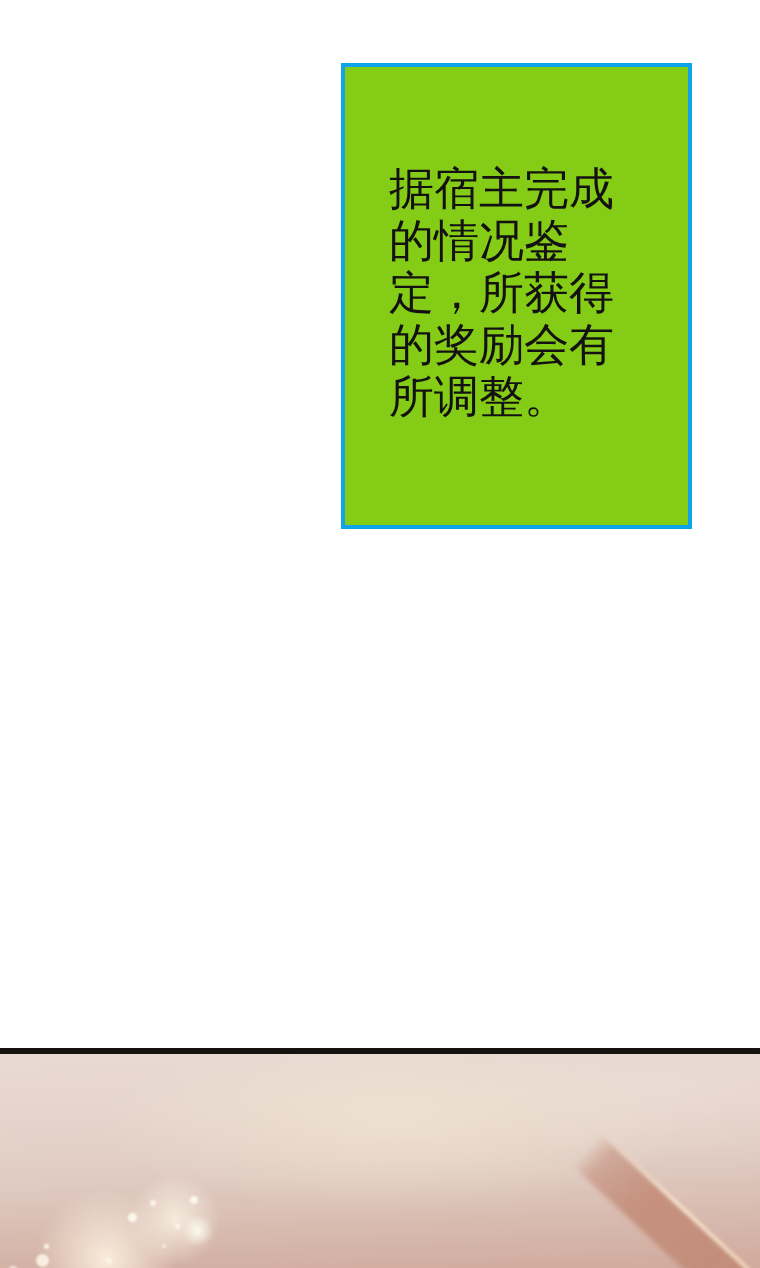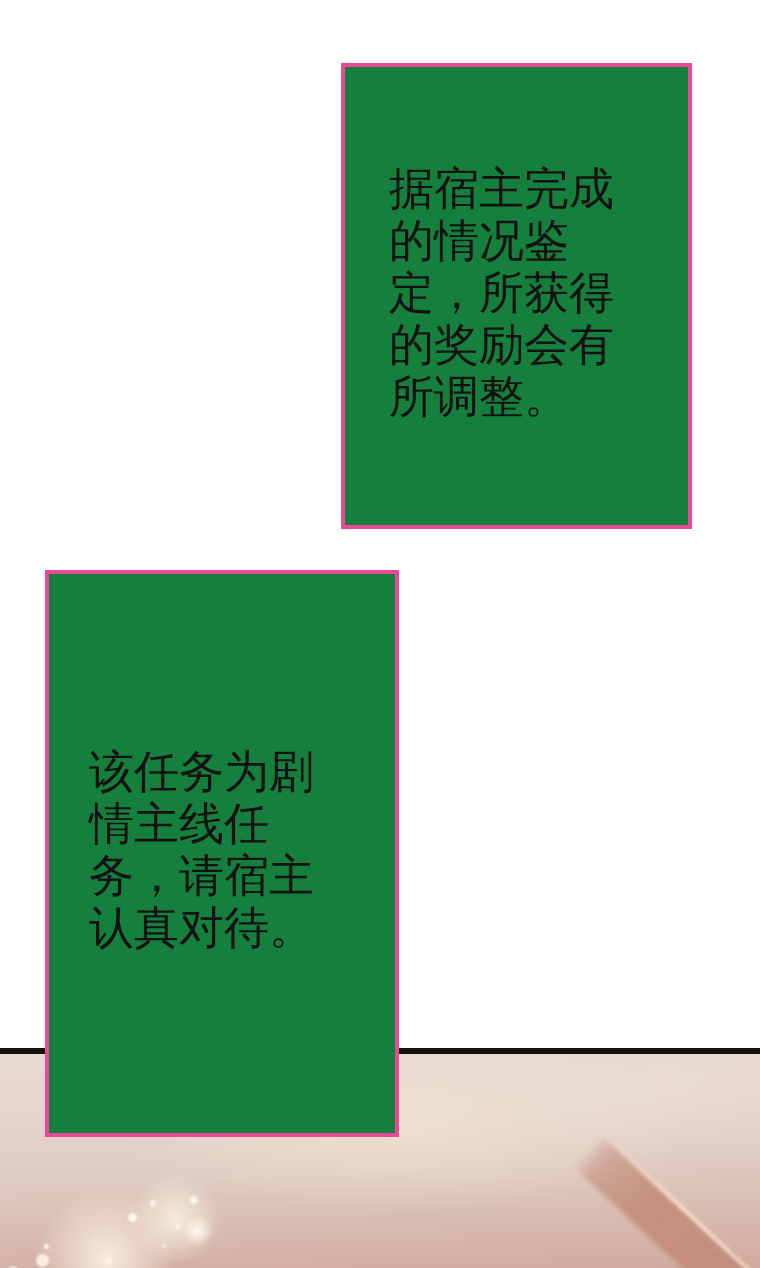--- a/index.html
+++ b/index.html
@@ -85,22 +85,22 @@
   .sparkle {
     position: absolute;
     background: rgba(255,252,240,0.95);
     border-radius: 50%;
     filter: blur(1.1px);
   }
 
   
   .panel {
     position: absolute;
-    background: #15803d;
-    border: 4px solid #ec4899;
+    background: #84cc16;
+    border: 4px solid #0ea5e9;
     box-sizing: border-box;
   }
   #panel-1 {
     left: 341px;
     top: 63px;
     width: 351px;
     height: 466px;
   }
   #panel-2 {
     left: 45px;
@@ -151,17 +151,14 @@
         <div class="sparkle" style="left: 162px; top: 196px; width: 4px; height: 4px; opacity: 0.7; background: rgb(255, 252, 240);"></div>
         <div class="sparkle" style="left: 106px; top: 210px; width: 6px; height: 6px; opacity: 0.6; background: rgb(255, 252, 240);"></div>
       </div>
   </div>
   <div class="scene-topline"></div>
 
   <div class="panel" id="panel-1">
     <div class="panel-text">据宿主完成的情况鉴定，所获得的奖励会有所调整。</div>
   </div>
 
-  <div class="panel" id="panel-2">
-    <div class="panel-text">该任务为剧情主线任务，请宿主认真对待。</div>
-  </div>
 
 </div>
 
 </body></html>

